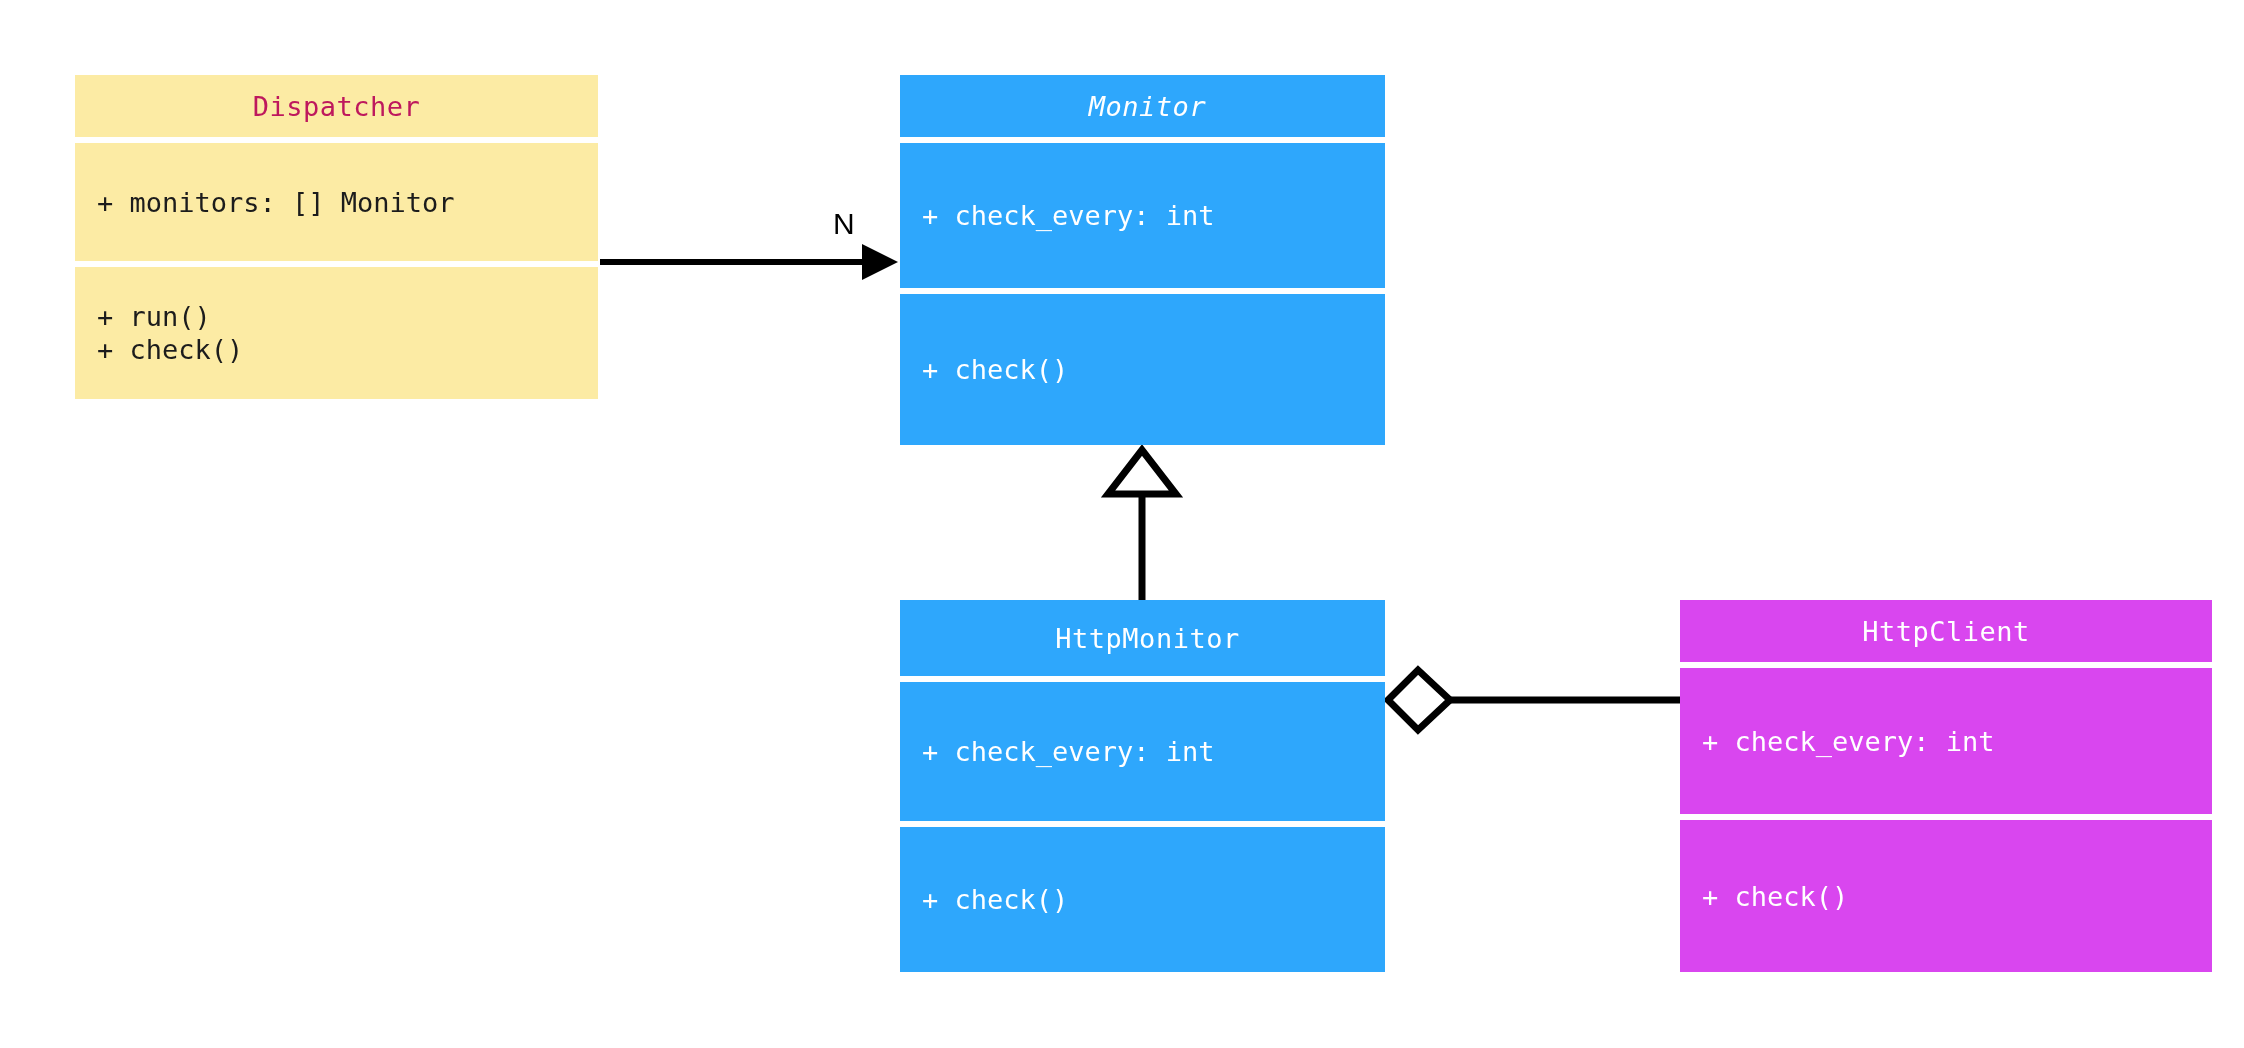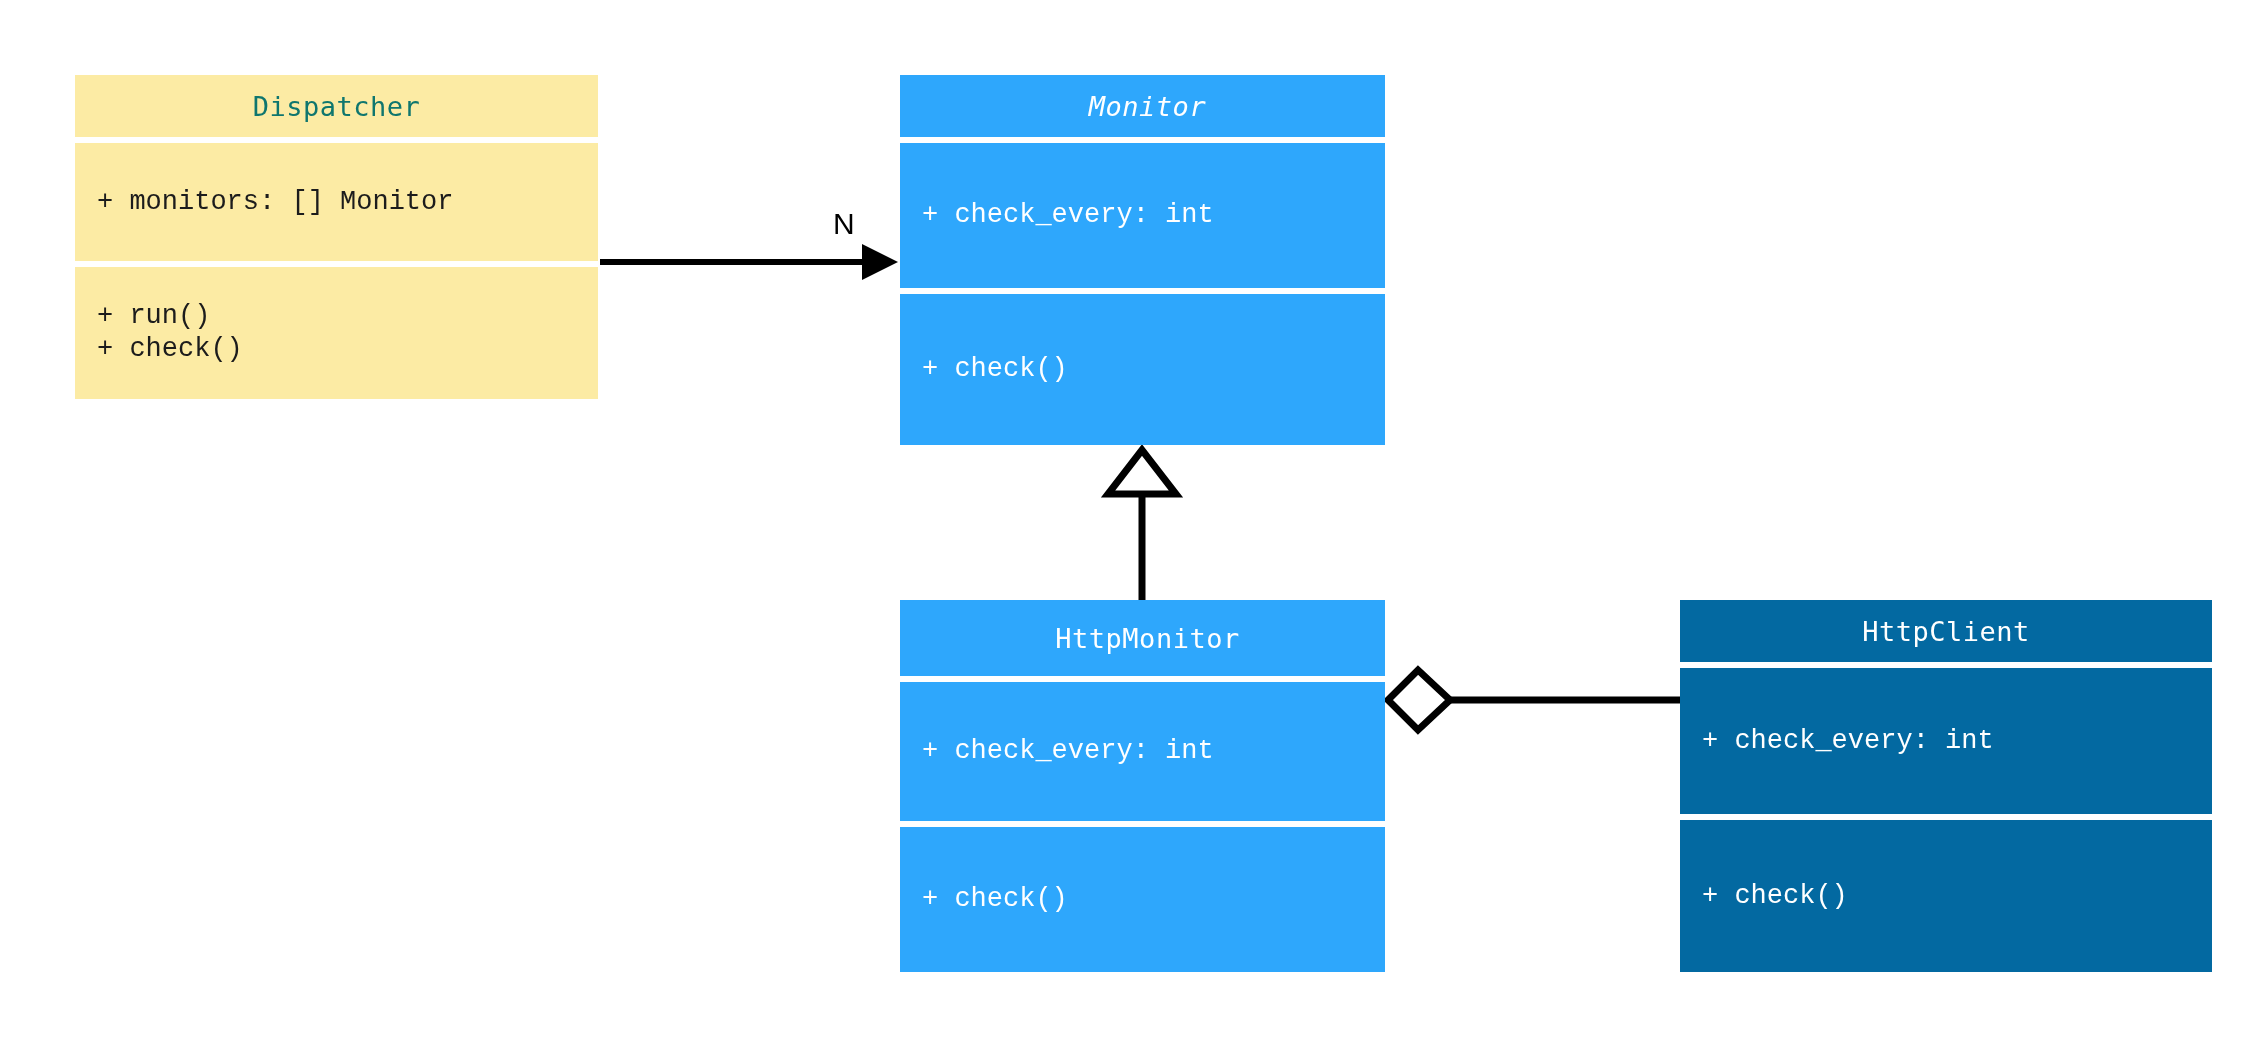--- a/index.html
+++ b/index.html
@@ -31,21 +31,20 @@
     background: transparent;
   }
 
   .uml-compartment {
     box-sizing: border-box;
     width: 100%;
     overflow: hidden;
   }
   .uml-compartment + .uml-compartment {
     margin-top: 6px;
-    font-family: Liberation Mono, monospace;
   }
 
   .uml-title {
     display: flex;
     align-items: center;
     justify-content: center;
     font-size: 27px;
     letter-spacing: 0.5px;
     white-space: pre;
   }
@@ -61,30 +60,30 @@
     box-sizing: border-box;
   }
   .uml-member-line {
     font-size: 27px;
     line-height: 33px;
     white-space: pre;
   }
 
   
   .theme-yellow .uml-compartment { background: #fceba4; }
-  .theme-yellow .uml-title { color: #0f766e; }
+  .theme-yellow .uml-title { color: #be185d; }
   .theme-yellow .uml-member-line { color: #1c1c1c; }
 
   
   .theme-blue .uml-compartment { background: #2ea7fc; }
   .theme-blue .uml-title { color: #ffffff; padding-left: 10px; }
   .theme-blue .uml-member-line { color: #ffffff; }
 
   
-  .theme-green .uml-compartment { background: #0369a1; }
+  .theme-green .uml-compartment { background: #d946ef; }
   .theme-green .uml-title { color: #ffffff; }
   .theme-green .uml-member-line { color: #ffffff; }
 
   
   #class-dispatcher { left: 75px;  top: 75px;  width: 523px; height: 370px; }
   #class-dispatcher .c-title   { height: 62px; }
   #class-dispatcher .c-attrs   { height: 118px; }
   #class-dispatcher .c-methods { height: 132px; }
 
   #class-monitor { left: 900px; top: 75px; width: 485px; height: 370px; }

